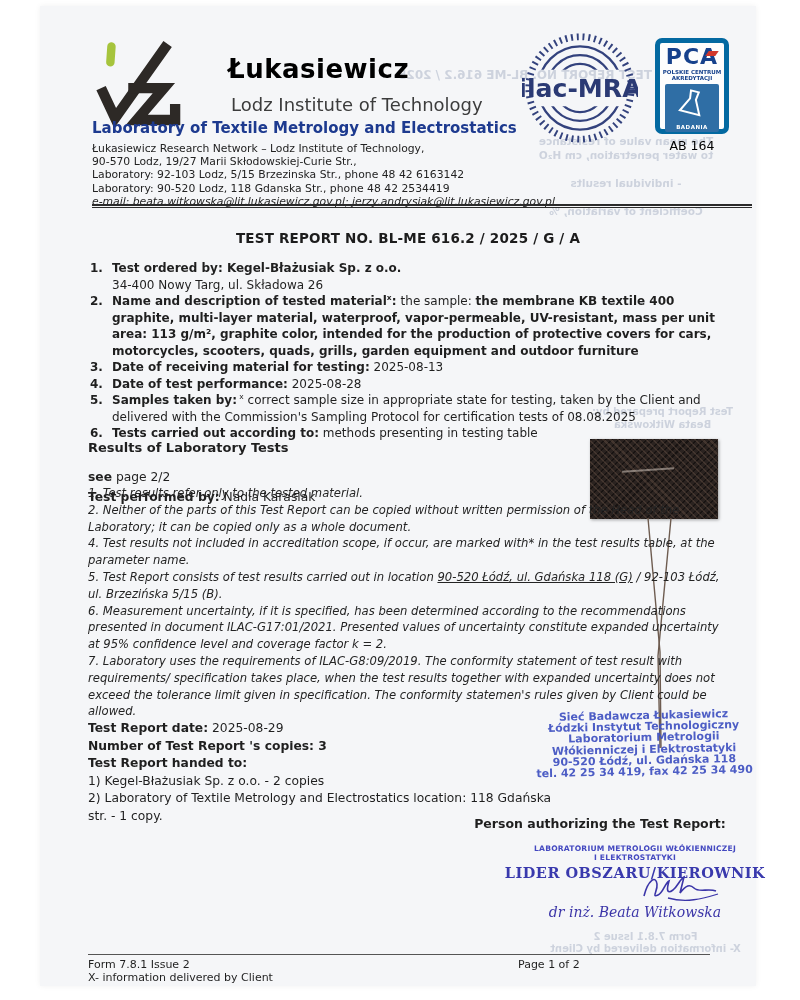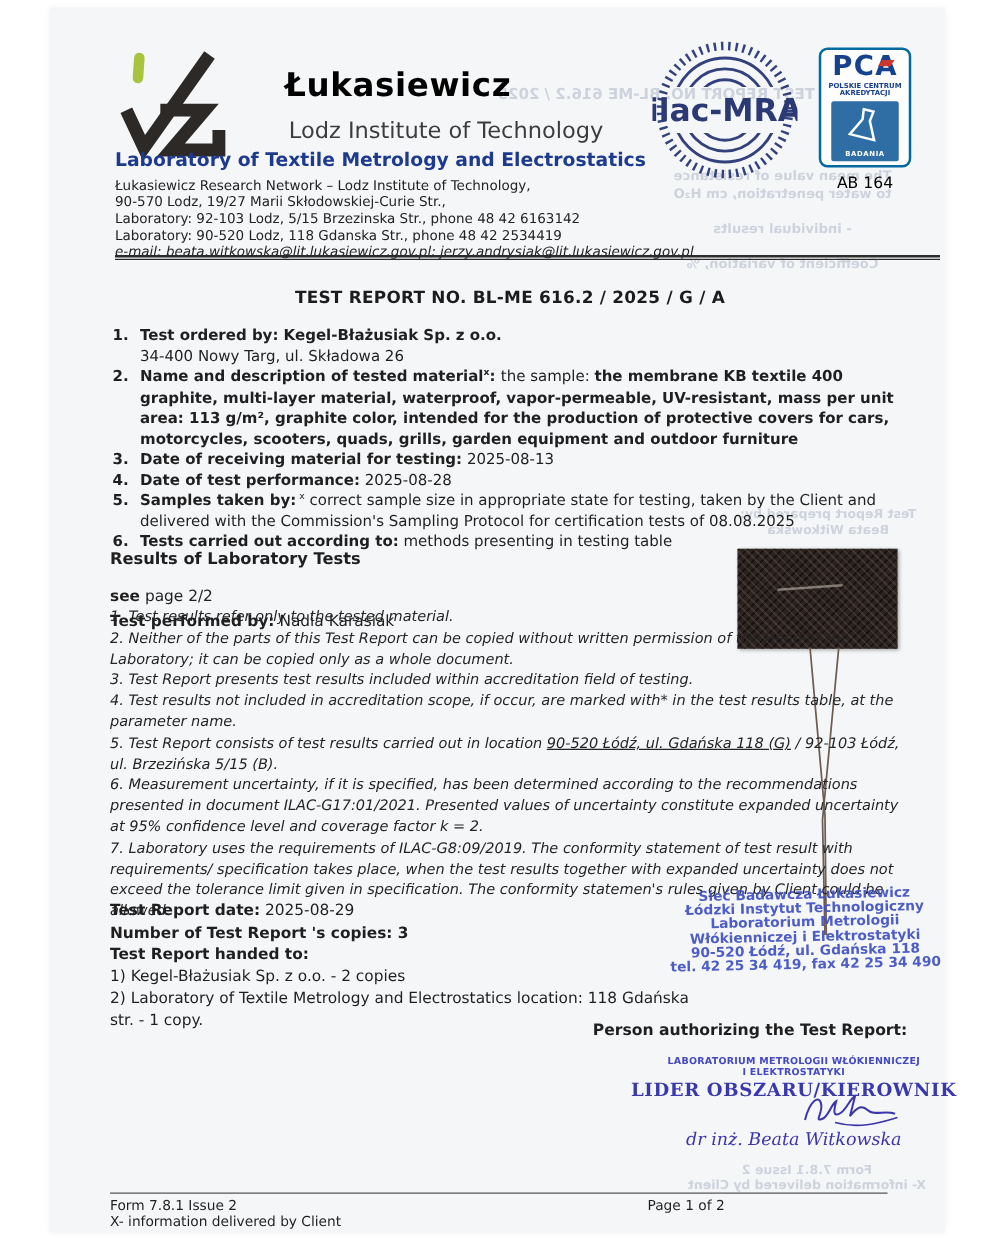--- a/index.html
+++ b/index.html
@@ -6,21 +6,21 @@
   .canvas{position:relative;width:800px;height:1000px;background:#ffffff;overflow:hidden;
           font-family:"DejaVu Sans","Liberation Sans",sans-serif;color:#1f1f1f;}
   .page{position:absolute;left:40px;top:6px;width:716px;height:980px;background:#f5f6f8;
         box-shadow:0 0 6px rgba(0,0,0,0.06);}
   
   .logo-mark{position:absolute;left:52px;top:24px;width:95px;height:105px;}
   .brand-name{position:absolute;left:188px;top:48px;font-size:26px;font-weight:bold;color:#000000;letter-spacing:.5px;}
   .brand-sub{position:absolute;left:191px;top:88px;font-size:18px;color:#3c3c3c;}
   .ilac-seal{position:absolute;left:482px;top:24px;width:116px;height:116px;}
   .pca-box{position:absolute;left:615px;top:32px;width:74px;height:96px;background:#fdfdfd;
-           border:2px solid #0369a1;border-radius:7px;text-align:center;box-sizing:border-box;padding-top:3px;}
+           border:5px solid #0369a1;border-radius:7px;text-align:center;box-sizing:border-box;padding-top:3px;}
   .pca-word{font-size:22px;font-weight:bold;color:#16418c;letter-spacing:1px;line-height:22px;position:relative;}
   .pca-red{position:absolute;left:47px;top:8px;width:10px;height:5px;background:#d0372c;transform:skewX(-35deg);}
   .pca-sub{font-size:5.5px;font-weight:bold;color:#16418c;white-space:pre-line;line-height:6px;margin-top:1px;}
   .pca-tile{width:54px;height:48px;margin:3px auto 0;background:#2f6ea5;border-radius:2px;position:relative;}
   .pca-flask{position:absolute;left:13px;top:4px;width:28px;height:30px;}
   .pca-badania{position:absolute;left:0;bottom:2px;width:100%;text-align:center;font-size:5.5px;font-weight:bold;color:#fff;letter-spacing:.5px;}
   .pca-ab{position:absolute;left:615px;top:132px;width:74px;text-align:center;font-size:12.5px;color:#000000;}
   .lab-title{position:absolute;left:52px;top:113px;font-size:15px;font-weight:bold;color:#1d3a8f;}
   .addr{position:absolute;left:52px;top:136px;font-size:10.8px;line-height:13.2px;color:#222;}
   .addr .em{font-style:italic;}
@@ -180,21 +180,20 @@
 
     <div class="swatch"></div>
     <svg class="threads" viewBox="0 0 160 260">
       <path d="M48,12 L60,146 L61,242" stroke="#6e5c50" stroke-width="1.4" fill="none"></path>
       <path d="M71,12 L58,150 L60,242" stroke="#6e5c50" stroke-width="1.4" fill="none"></path>
     </svg>
 
     <div class="notes">
       <p><span>1.  Test results refer only to the tested material.</span></p>
       <p><span>2.  Neither of the parts of this Test Report can be copied without written permission of the Head of the Laboratory; it can be copied only as a whole document.</span></p>
-      <p><span>3.  Test Report presents test results included within accreditation  field of testing.</span></p>
       <p><span>4.  Test results not included in accreditation scope, if occur, are marked with* in the test results table, at the parameter name.</span></p>
       <p><span>5.  Test Report consists of test results carried out in location </span><span style="text-decoration: underline;">90-520 Łódź, ul. Gdańska 118 (G)</span><span> / 92-103 Łódź, ul. Brzezińska 5/15 (B).</span></p>
       <p><span>6.  Measurement uncertainty, if it is specified, has been determined according to the recommendations presented in document ILAC-G17:01/2021. Presented values of uncertainty constitute expanded uncertainty at 95% confidence level  and coverage factor k = 2.</span></p>
       <p><span>7.  Laboratory uses the requirements of ILAC-G8:09/2019. The conformity statement of test result with requirements/ specification takes place, when the test results together with expanded uncertainty does not exceed the tolerance limit given in specification. The conformity statemen's rules given by Client could be allowed.</span></p>
     </div>
 
     <div class="stamp-address">
       <div>Sieć Badawcza Łukasiewicz</div>
       <div>Łódzki Instytut Technologiczny</div>
       <div>Laboratorium Metrologii</div>

